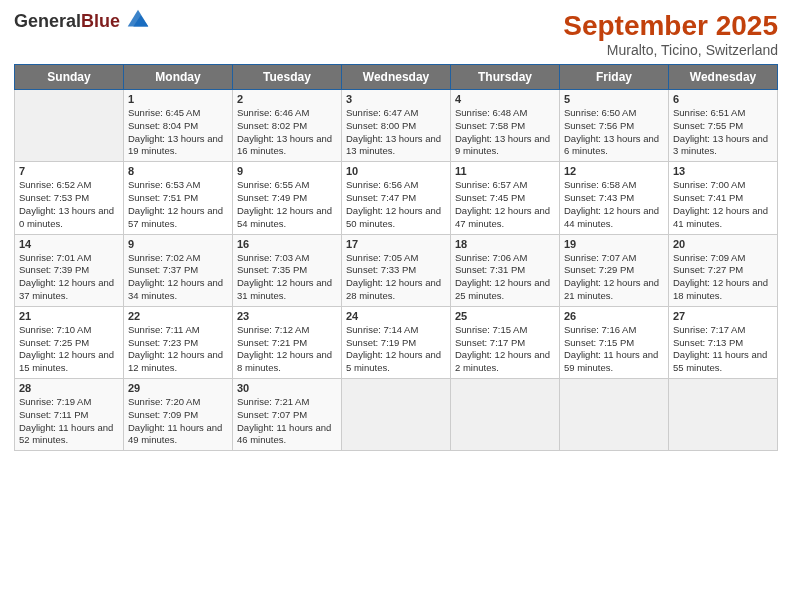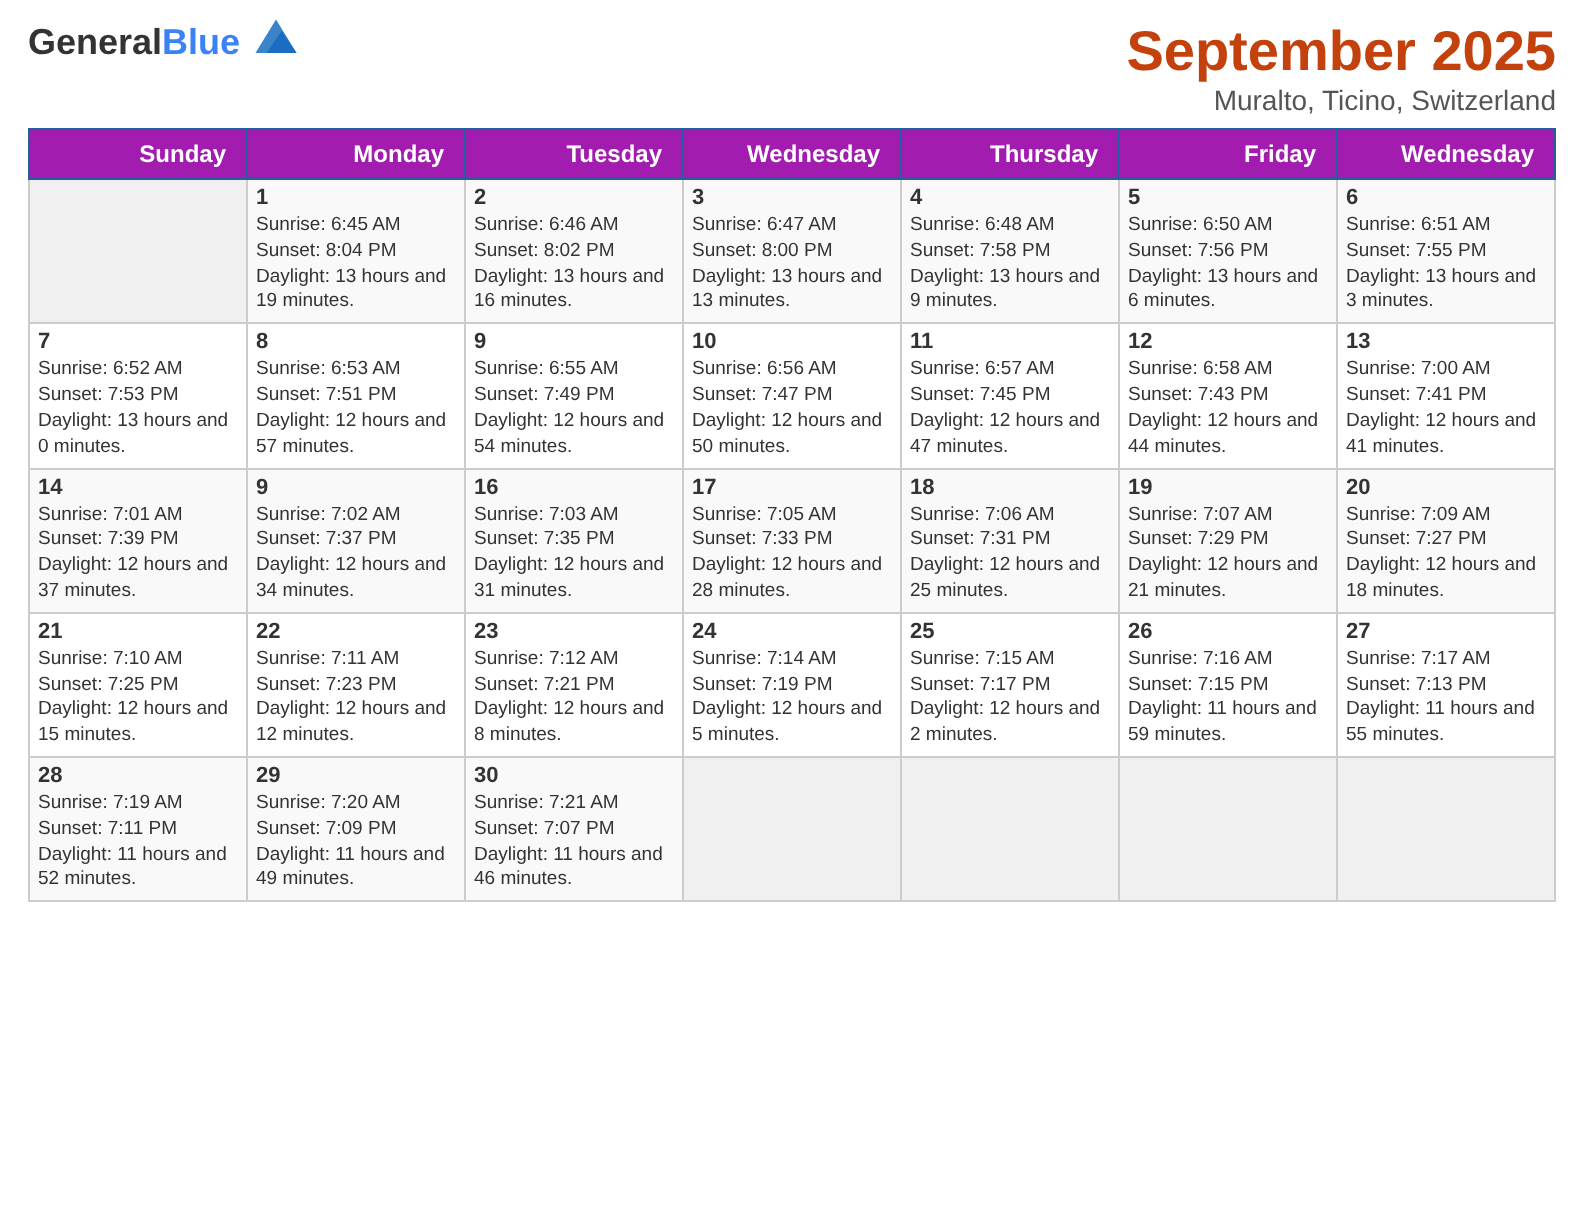--- a/index.html
+++ b/index.html
@@ -49,26 +49,26 @@
     .location {
       font-size: 14px;
       color: #555;
     }
     .calendar {
       width: 100%;
       border-collapse: collapse;
       border: 1px solid #ccc;
     }
     .calendar th {
-      background: #a21caf;
+      background: #737373;
       color: #fff;
       font-size: 12px;
       font-weight: bold;
-      padding: 5px 10px;
-      text-align: right;
+      padding: 5px 0;
+      text-align: center;
       border: 1px solid #2060a0;
     }
     .calendar td {
       vertical-align: top;
       border: 1px solid #ccc;
       padding: 3px 4px;
       width: calc(100% / 7);
       min-height: 75px;
       font-size: 10px;
       color: #333;
@@ -96,21 +96,21 @@
     }
   </style>
 </head>
 <body>
 
 <div class="page">
   <div class="header">
     <div class="logo">
       <div class="logo-text">
         <span style="font-size:18px;font-weight:bold;color:#333;line-height:1.2;">General</span>
-        <span style="font-size:18px;font-weight:bold;color:#3b82f6;line-height:1.2;">Blue</span>
+        <span style="font-size:18px;font-weight:bold;color:#7f1d1d;line-height:1.2;">Blue</span>
       </div>
       <svg class="logo-icon" viewBox="0 0 30 30" xmlns="http://www.w3.org/2000/svg">
         <polygon points="4,22 15,4 26,22" fill="#1a6dc0" opacity="0.85"></polygon>
         <polygon points="10,22 18,10 26,22" fill="#1a6dc0"></polygon>
       </svg>
     </div>
     <div class="title-block">
       <div class="month-year">September 2025</div>
       <div class="location">Muralto, Ticino, Switzerland</div>
     </div>

